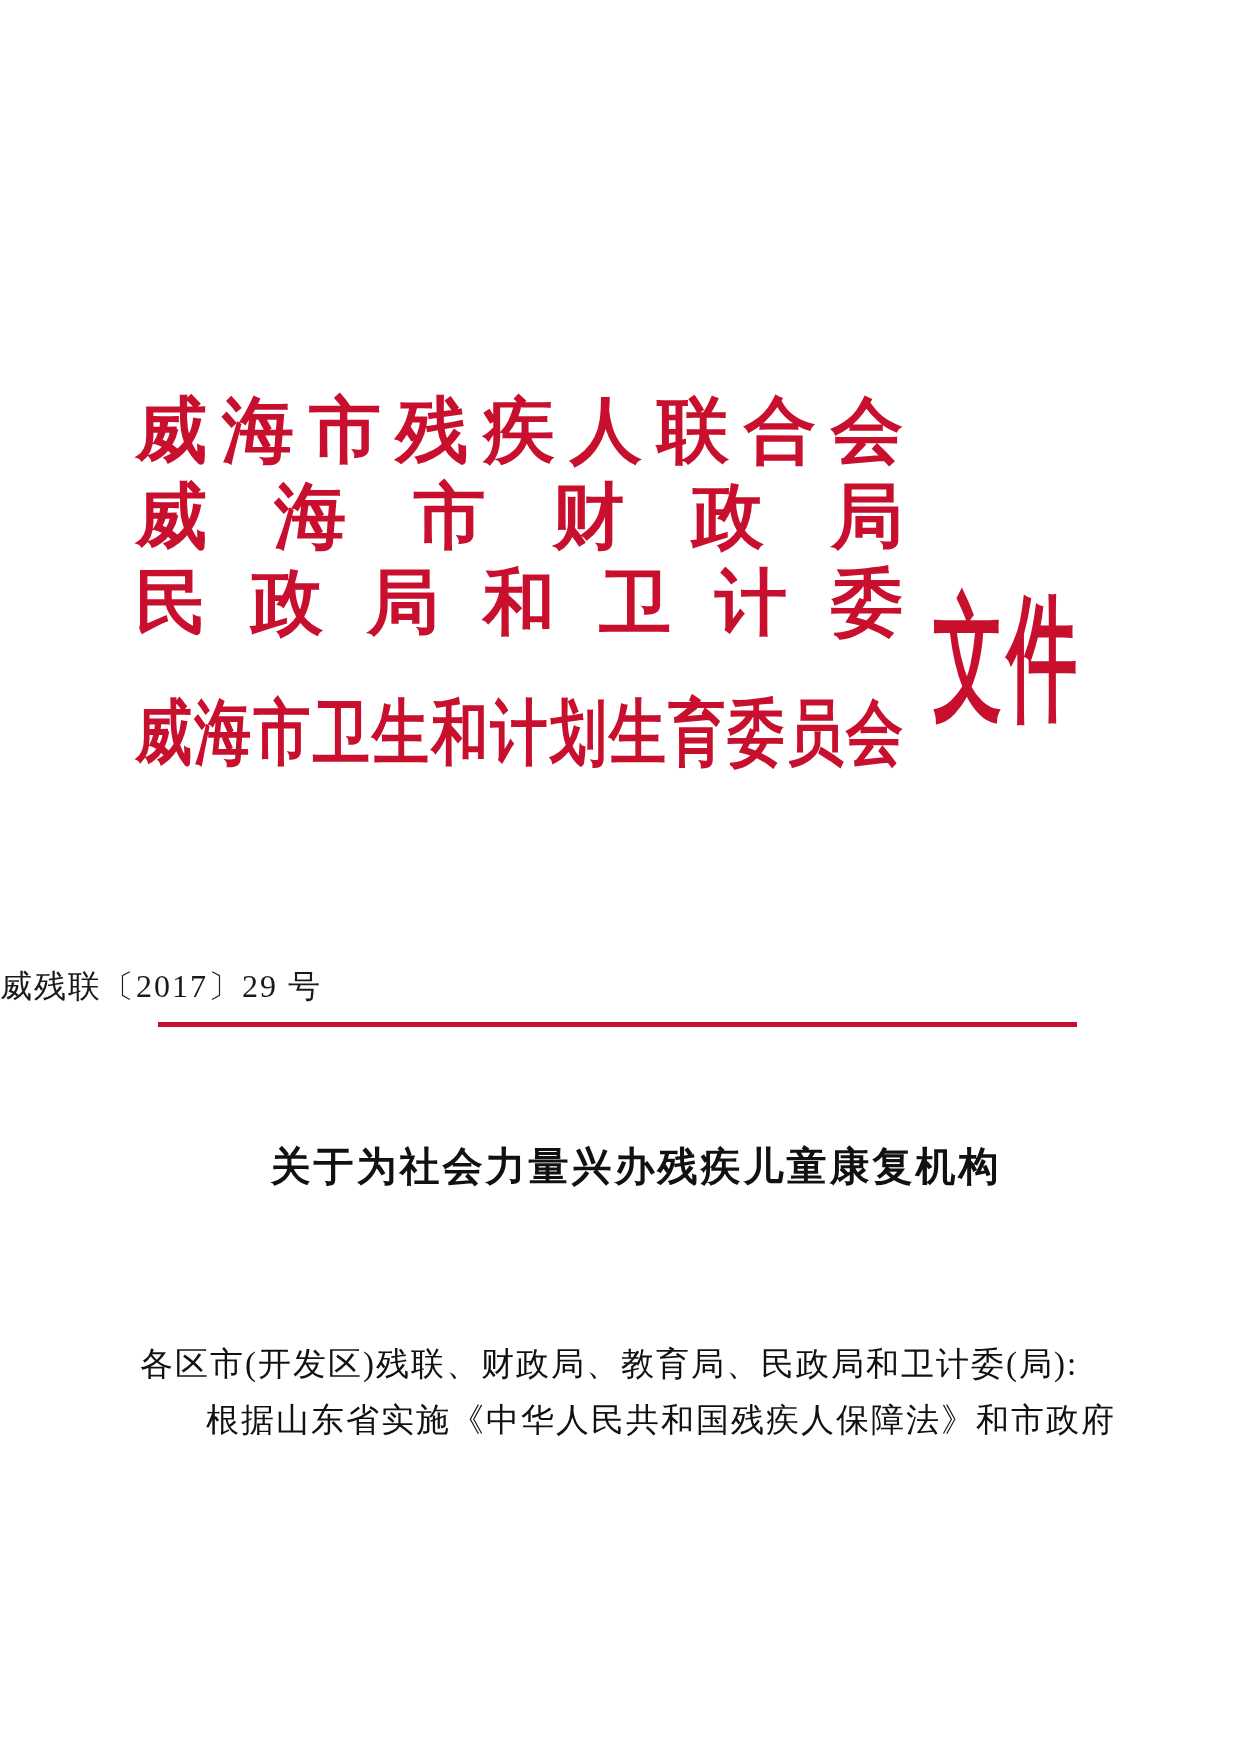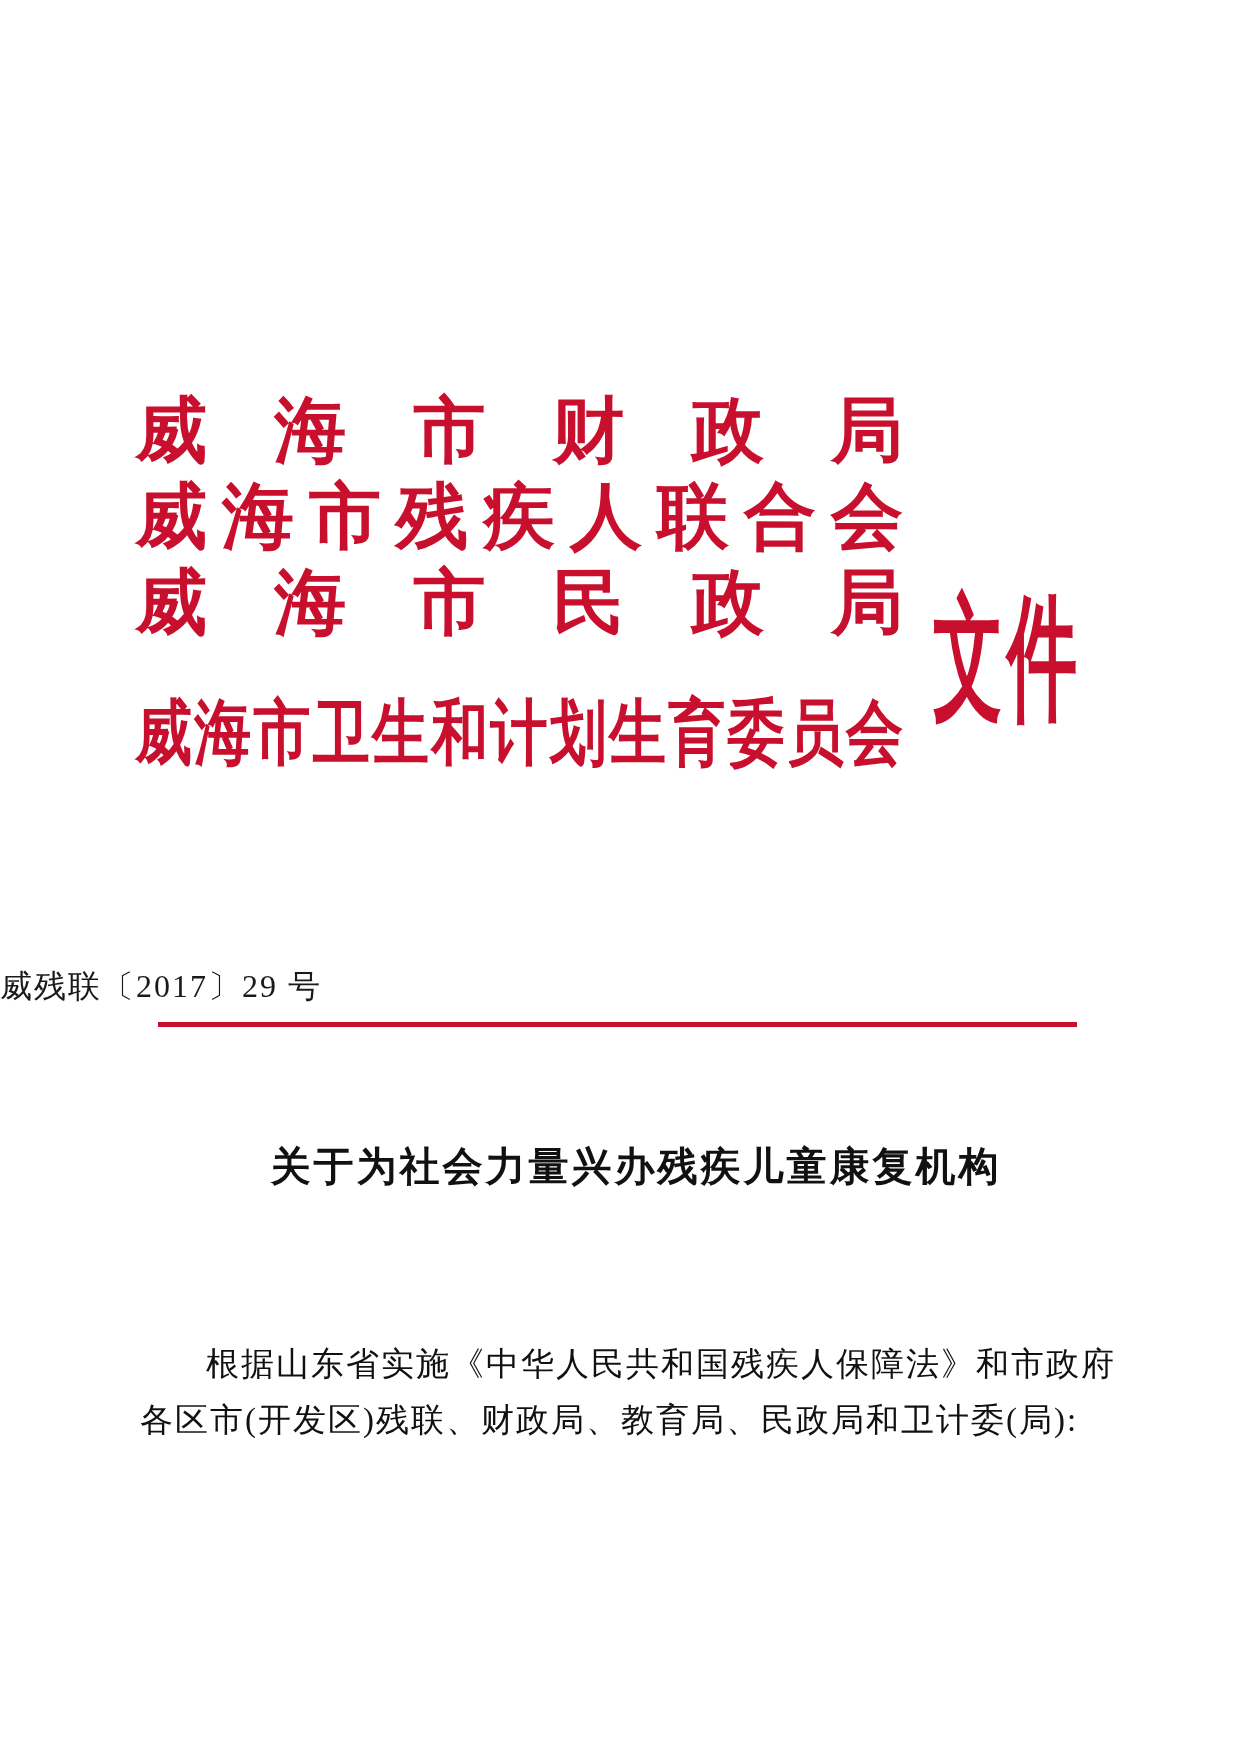--- a/index.html
+++ b/index.html
@@ -115,34 +115,34 @@
   .body-line.hang {
     margin-left: -12px;
   }
 </style>
 </head>
 <body>
 
 <div class="page">
 
   <div class="agencies">
+    <div class="agency-line">威海市残疾人联合会</div>
     <div class="agency-line">威海市财政局</div>
-    <div class="agency-line">威海市残疾人联合会</div>
-    <div class="agency-line">威海市民政局</div>
+    <div class="agency-line">民政局和卫计委</div>
     <div class="agency-line tight">威海市卫生和计划生育委员会</div>
   </div>
 
   <div class="doc-type">文件</div>
 
   <div class="doc-number">威残联〔2017〕29 号</div>
 
   <div class="red-rule"></div>
 
   <div class="title-block">
     <div class="title-line">关于为社会力量兴办残疾儿童康复机构</div>
   </div>
 
   <div class="body-block">
+    <div class="body-line">各区市(开发区)残联、财政局、教育局、民政局和卫计委(局):</div>
     <div class="body-line indent">根据山东省实施《中华人民共和国残疾人保障法》和市政府</div>
-    <div class="body-line">各区市(开发区)残联、财政局、教育局、民政局和卫计委(局):</div>
   </div>
 
 </div>
 
 </body></html>

